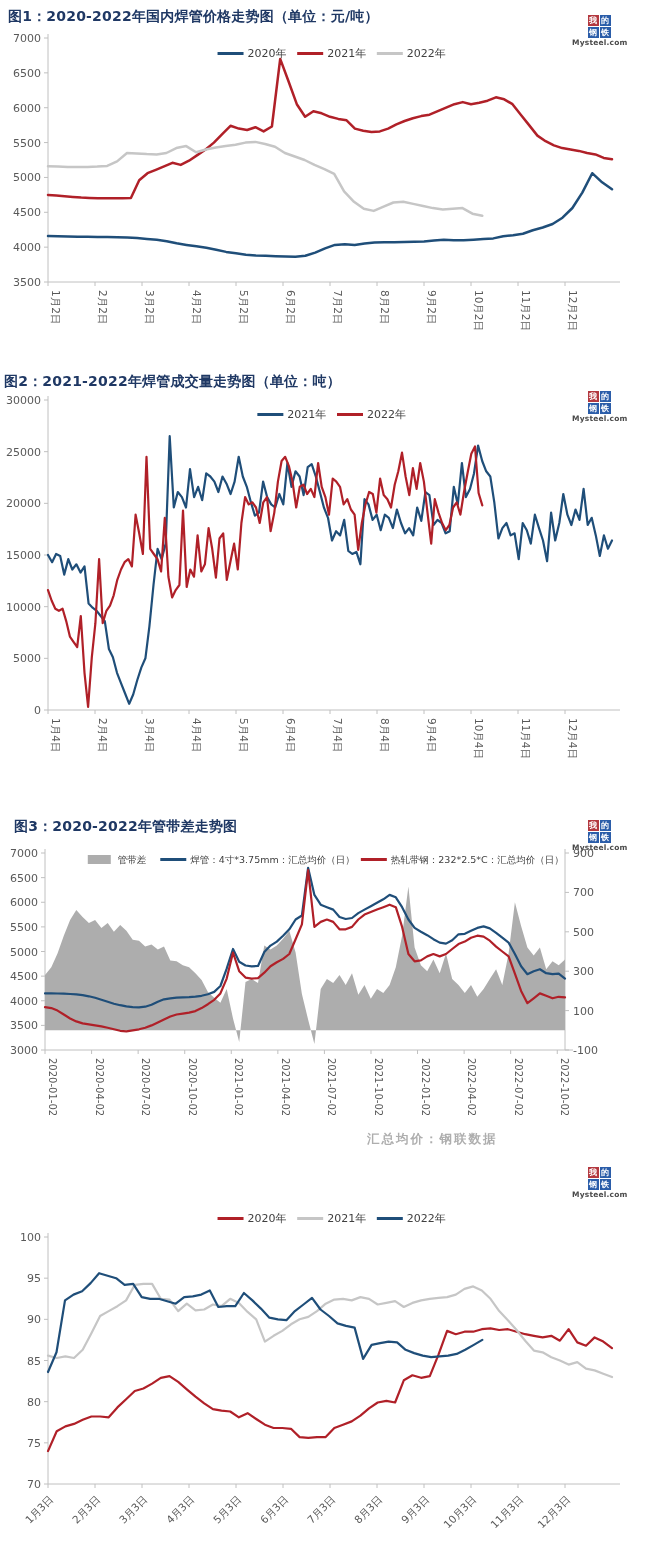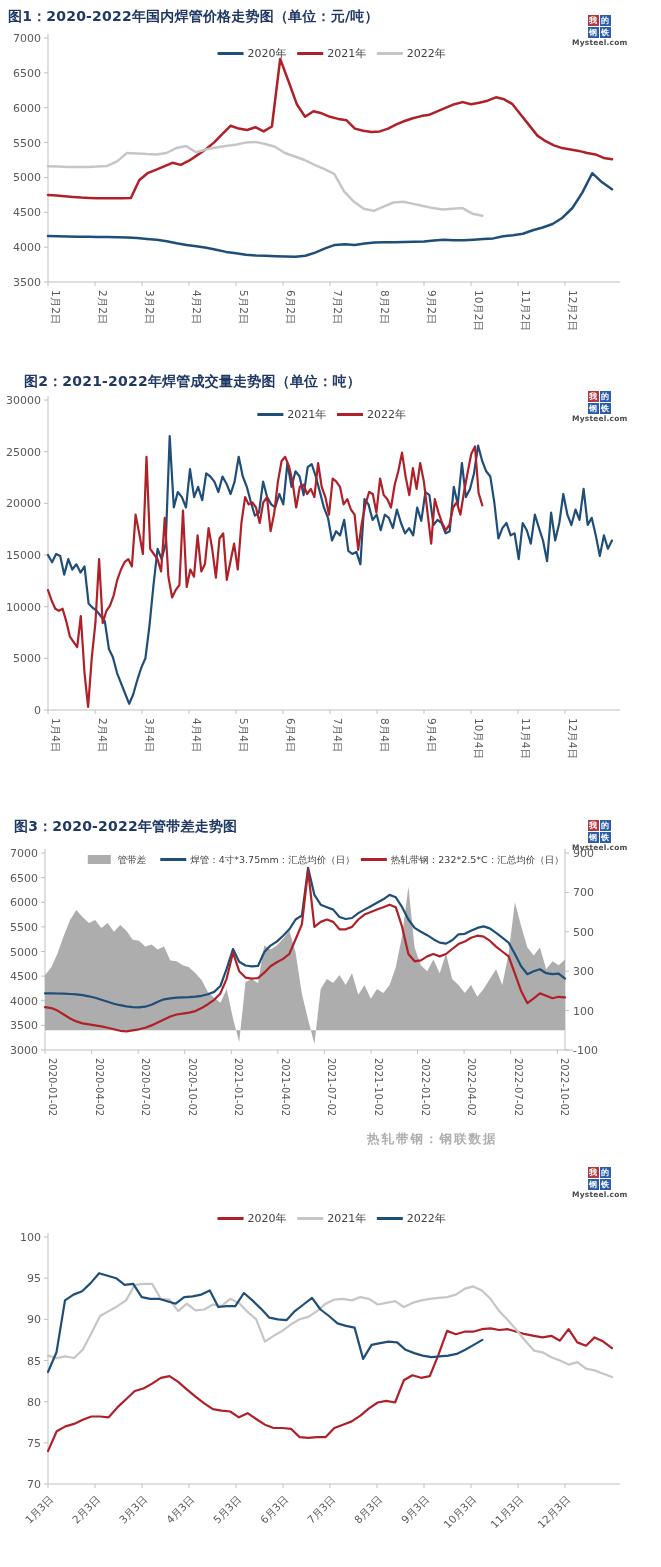--- a/index.html
+++ b/index.html
@@ -78,21 +78,21 @@
       <polyline points="48.0,164.9 56.3,165.6 64.6,166.3 72.9,166.9 81.2,167.6 89.5,168.0 97.8,168.3 106.1,168.3 114.4,168.3 122.6,168.3 130.9,168.0 139.2,150.2 147.5,143.2 155.8,139.8 164.1,136.3 172.4,132.8 180.7,134.9 189.0,130.7 197.3,125.1 205.6,119.5 213.9,112.6 222.2,104.2 230.5,95.8 238.8,98.6 247.1,100.0 255.4,97.2 263.6,101.4 271.9,96.5 280.2,28.9 288.5,51.2 296.8,74.2 305.1,86.8 313.4,81.2 321.7,83.3 330.0,86.8 338.3,88.9 346.6,90.3 354.9,98.6 363.2,100.7 371.5,102.1 379.8,101.4 388.1,98.6 396.4,94.4 404.6,91.0 412.9,88.2 421.2,86.1 429.5,84.7 437.8,81.2 446.1,77.7 454.4,74.2 462.7,72.1 471.0,74.2 479.3,72.8 487.6,70.7 495.9,67.3 504.2,69.3 512.5,74.2 520.8,84.7 529.1,95.1 537.4,105.6 545.6,111.2 553.9,115.4 562.2,118.1 570.5,119.5 578.8,120.9 587.1,123.0 595.4,124.4 603.7,127.9 612.0,129.3" fill="none" stroke="#b02028" stroke-width="2.5" stroke-linejoin="round" stroke-linecap="round"></polyline>
       <polyline points="48.0,136.3 57.9,136.6 67.7,137.0 77.6,137.0 87.5,137.0 97.3,136.6 107.2,135.9 117.1,131.4 127.0,123.0 136.8,123.4 146.7,124.1 156.6,124.4 166.4,123.0 176.3,118.1 186.2,116.1 196.1,122.3 205.9,119.5 215.8,117.5 225.7,116.1 235.5,114.7 245.4,112.6 255.3,111.9 265.1,114.0 275.0,116.8 284.9,123.0 294.8,126.5 304.6,130.0 314.5,134.9 324.4,139.1 334.2,143.9 344.1,161.4 354.0,171.8 363.8,178.8 373.7,180.9 383.6,176.7 393.4,172.5 403.3,171.8 413.2,173.9 423.1,176.0 432.9,178.1 442.8,179.5 452.7,178.8 462.5,178.1 472.4,183.7 482.3,185.8" fill="none" stroke="#c6c6c6" stroke-width="2.5" stroke-linejoin="round" stroke-linecap="round"></polyline>
       <line x1="217.54" y1="23.5" x2="243.54" y2="23.5" stroke="#1f4e79" stroke-width="3"></line>
       <text x="247.54" y="27" font-size="11" fill="#404040" font-family="&quot;DejaVu Sans&quot;,sans-serif" text-anchor="start">2020年</text>
       <line x1="297.18" y1="23.5" x2="323.18" y2="23.5" stroke="#b02028" stroke-width="3"></line>
       <text x="327.18" y="27" font-size="11" fill="#404040" font-family="&quot;DejaVu Sans&quot;,sans-serif" text-anchor="start">2021年</text>
       <line x1="376.82" y1="23.5" x2="402.82" y2="23.5" stroke="#c6c6c6" stroke-width="3"></line>
       <text x="406.82" y="27" font-size="11" fill="#404040" font-family="&quot;DejaVu Sans&quot;,sans-serif" text-anchor="start">2022年</text>
     </svg>
 
-  <h3 class="ctitle" style="left:24px;top:373px">图2：2021-2022年焊管成交量走势图（单位：吨）</h3>
+  <h3 class="ctitle" style="left:4px;top:373px">图2：2021-2022年焊管成交量走势图（单位：吨）</h3>
   <div class="logo" style="left:572px;top:386px">
     <span class="lgrid">
         <span class="sq sq-a">我</span>
         <span class="sq sq-b">的</span>
         <span class="sq sq-b">钢</span>
         <span class="sq sq-b">铁</span>
       </span>
     <div class="lgtxt">Mysteel.com</div>
   </div>
   <svg id="chart1" class="chartsvg" style="top:395px" width="661" height="385">
@@ -216,21 +216,21 @@
       <polyline points="45.0,148.4 51.3,148.4 57.5,148.5 63.8,148.7 70.1,149.0 76.3,149.3 82.6,150.1 88.9,151.3 95.1,152.8 101.4,154.8 107.7,156.7 113.9,158.7 120.2,160.2 126.4,161.4 132.7,162.1 139.0,162.3 145.2,161.7 151.5,159.7 157.8,156.7 164.0,154.3 170.3,153.3 176.6,152.7 182.8,152.3 189.1,152.1 195.4,151.6 201.6,150.8 207.9,149.3 214.2,146.9 220.4,141.0 226.7,123.7 233.0,104.0 239.2,116.8 245.5,120.5 251.7,121.3 258.0,121.0 264.3,107.0 270.5,100.6 276.8,96.6 283.1,90.7 289.3,84.3 295.6,74.5 301.9,70.5 308.1,22.8 314.4,49.9 320.7,59.7 326.9,62.2 333.2,64.6 339.5,72.0 345.7,74.0 352.0,73.0 358.3,68.1 364.5,64.6 370.8,61.2 377.0,57.7 383.3,54.3 389.6,49.9 395.8,52.3 402.1,62.2 408.4,74.5 414.6,82.9 420.9,86.8 427.2,90.2 433.4,94.2 439.7,97.6 446.0,98.6 452.2,95.2 458.5,89.3 464.8,88.8 471.0,85.8 477.3,82.9 483.6,81.4 489.8,83.4 496.1,87.8 502.3,92.7 508.6,97.6 514.9,109.0 521.1,121.3 527.4,129.2 533.7,126.2 539.9,124.2 546.2,128.2 552.5,129.2 558.7,128.7 565.0,133.6" fill="none" stroke="#1f4e79" stroke-width="2.2" stroke-linejoin="round" stroke-linecap="round"></polyline>
       <polyline points="45.0,162.2 51.3,163.1 57.5,165.6 63.8,169.5 70.1,173.5 76.3,176.4 82.6,178.4 88.9,179.4 95.1,180.4 101.4,181.4 107.7,182.8 113.9,184.3 120.2,185.8 126.4,186.3 132.7,185.3 139.0,184.3 145.2,182.8 151.5,180.4 157.8,177.4 164.0,174.5 170.3,171.5 176.6,169.5 182.8,168.6 189.1,167.6 195.4,166.1 201.6,163.1 207.9,159.2 214.2,154.8 220.4,148.4 226.7,133.6 233.0,107.5 239.2,126.2 245.5,132.6 251.7,133.6 258.0,133.1 264.3,127.7 270.5,121.3 276.8,117.3 283.1,113.9 289.3,109.0 295.6,94.2 301.9,79.4 308.1,25.2 314.4,81.9 320.7,76.9 326.9,74.5 333.2,76.9 339.5,84.3 345.7,84.3 352.0,81.9 358.3,74.5 364.5,69.6 370.8,67.1 377.0,64.6 383.3,62.2 389.6,59.7 395.8,62.2 402.1,81.9 408.4,109.0 414.6,116.3 420.9,115.4 427.2,111.4 433.4,109.0 439.7,111.4 446.0,109.0 452.2,104.0 458.5,99.1 464.8,96.6 471.0,92.7 477.3,90.7 483.6,91.7 489.8,95.7 496.1,101.6 502.3,106.5 508.6,111.4 514.9,128.7 521.1,145.9 527.4,158.2 533.7,153.3 539.9,148.4 546.2,150.8 552.5,153.3 558.7,151.8 565.0,152.3" fill="none" stroke="#b02028" stroke-width="2.2" stroke-linejoin="round" stroke-linecap="round"></polyline>
       <rect x="87.78000000000003" y="10" width="23" height="9" fill="#adadad"></rect>
       <text x="117.78000000000003" y="18" font-size="9.5" fill="#404040" font-family="&quot;DejaVu Sans&quot;,sans-serif" text-anchor="start">管带差</text>
       <line x1="160.28000000000003" y1="14.5" x2="186.28000000000003" y2="14.5" stroke="#1f4e79" stroke-width="3"></line>
       <text x="190.28000000000003" y="18" font-size="9.5" fill="#404040" font-family="&quot;DejaVu Sans&quot;,sans-serif" text-anchor="start">焊管：4寸*3.75mm：汇总均价（日）</text>
       <line x1="360.84000000000003" y1="14.5" x2="386.84000000000003" y2="14.5" stroke="#b02028" stroke-width="3"></line>
       <text x="390.84000000000003" y="18" font-size="9.5" fill="#404040" font-family="&quot;DejaVu Sans&quot;,sans-serif" text-anchor="start">热轧带钢：232*2.5*C：汇总均价（日）</text>
     </svg>
 
-  <div class="source" style="left:367px;top:1131px">热轧带钢：钢联数据</div>
+  <div class="source" style="left:367px;top:1131px">汇总均价：钢联数据</div>
 
   <div class="logo" style="left:572px;top:1162px">
     <span class="lgrid">
         <span class="sq sq-a">我</span>
         <span class="sq sq-b">的</span>
         <span class="sq sq-b">钢</span>
         <span class="sq sq-b">铁</span>
       </span>
     <div class="lgtxt">Mysteel.com</div>
   </div>

